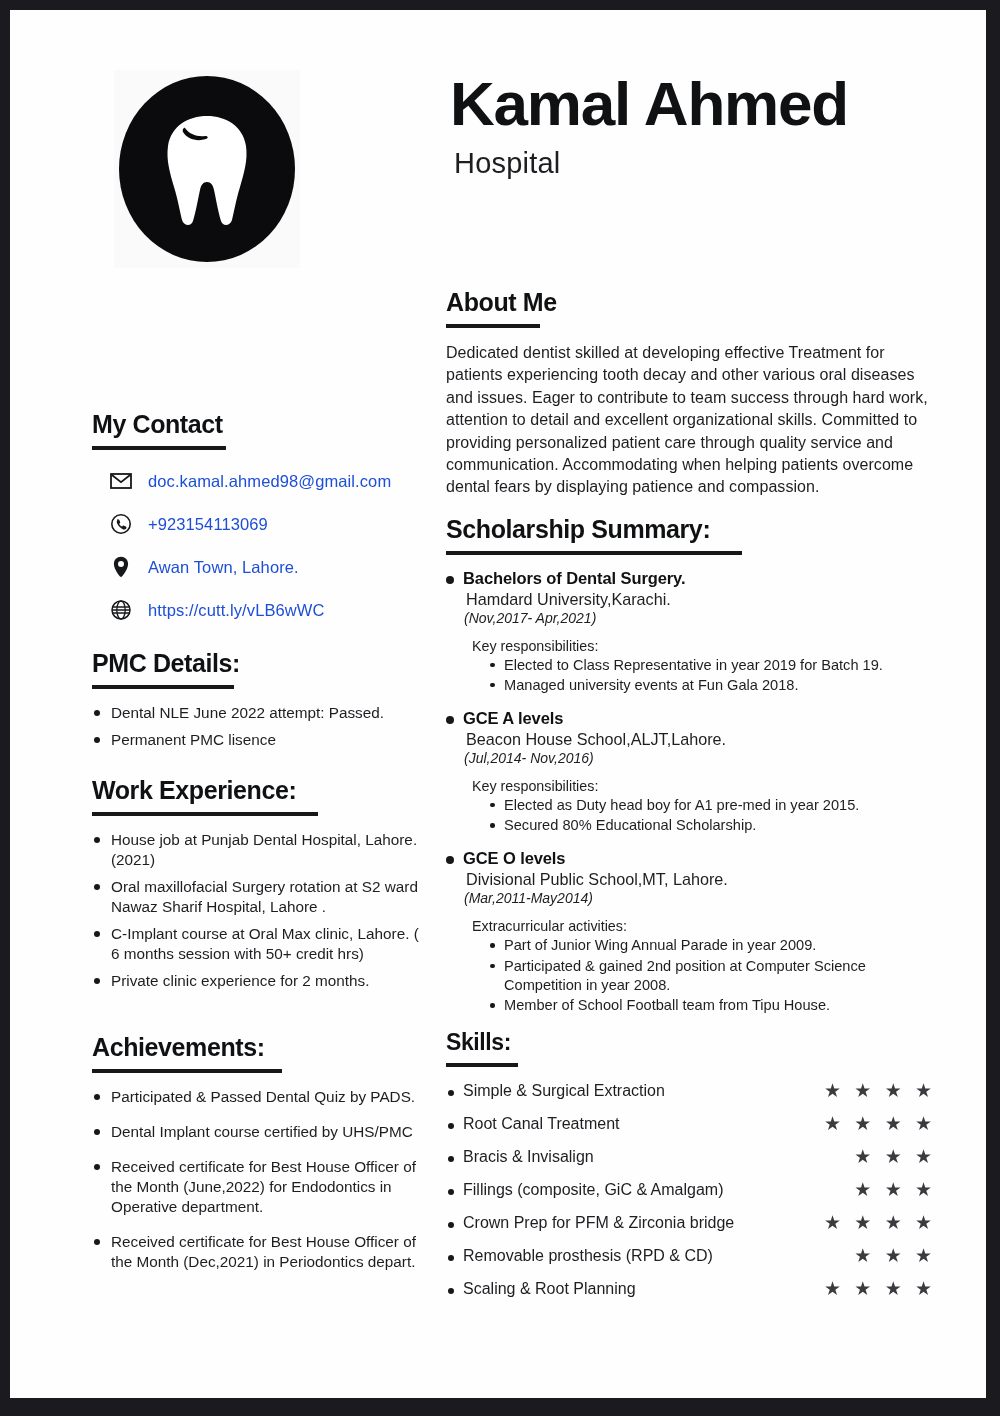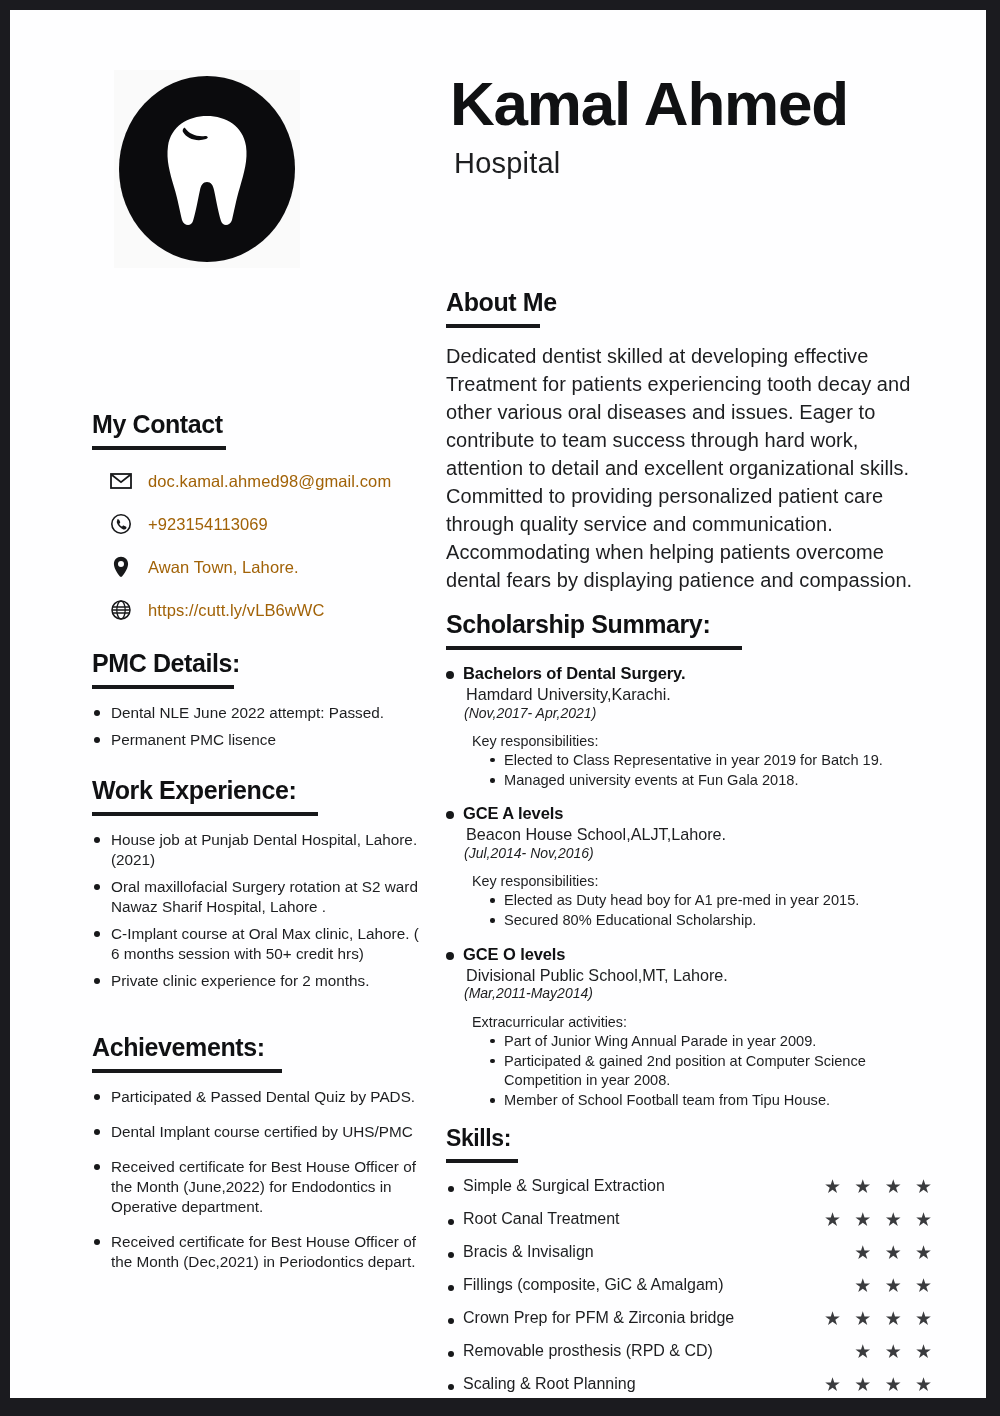--- a/index.html
+++ b/index.html
@@ -129,21 +129,21 @@
     width: 26px;
     height: 26px;
     flex: 0 0 26px;
     display: flex;
     align-items: center;
     justify-content: center;
     margin-right: 14px;
   }
   .contact-text {
     font-size: 16.5px;
-    color: #a16207;
+    color: #1d4ed8;
     letter-spacing: 0.1px;
   }
 
   
   ul.bul {
     list-style: none;
     margin: 0;
     padding: 0;
   }
   ul.bul > li {
@@ -173,21 +173,21 @@
   .rule.w-contact { width: 134px; }
   .rule.w-pmc     { width: 142px; }
   .rule.w-work    { width: 226px; }
   .rule.w-ach     { width: 190px; }
   .rule.w-about   { width: 94px; }
   .rule.w-edu     { width: 296px; }
   .rule.w-skills  { width: 72px; }
 
   
   .about-text {
-    font-size: 20px;
+    font-size: 16px;
     line-height: 1.40;
     color: #1d1e20;
     margin: 0;
     letter-spacing: 0.05px;
   }
 
   
   .edu-list { margin-top: 6px; }
   .edu-item { margin-bottom: 14px; }
   .edu-head {

